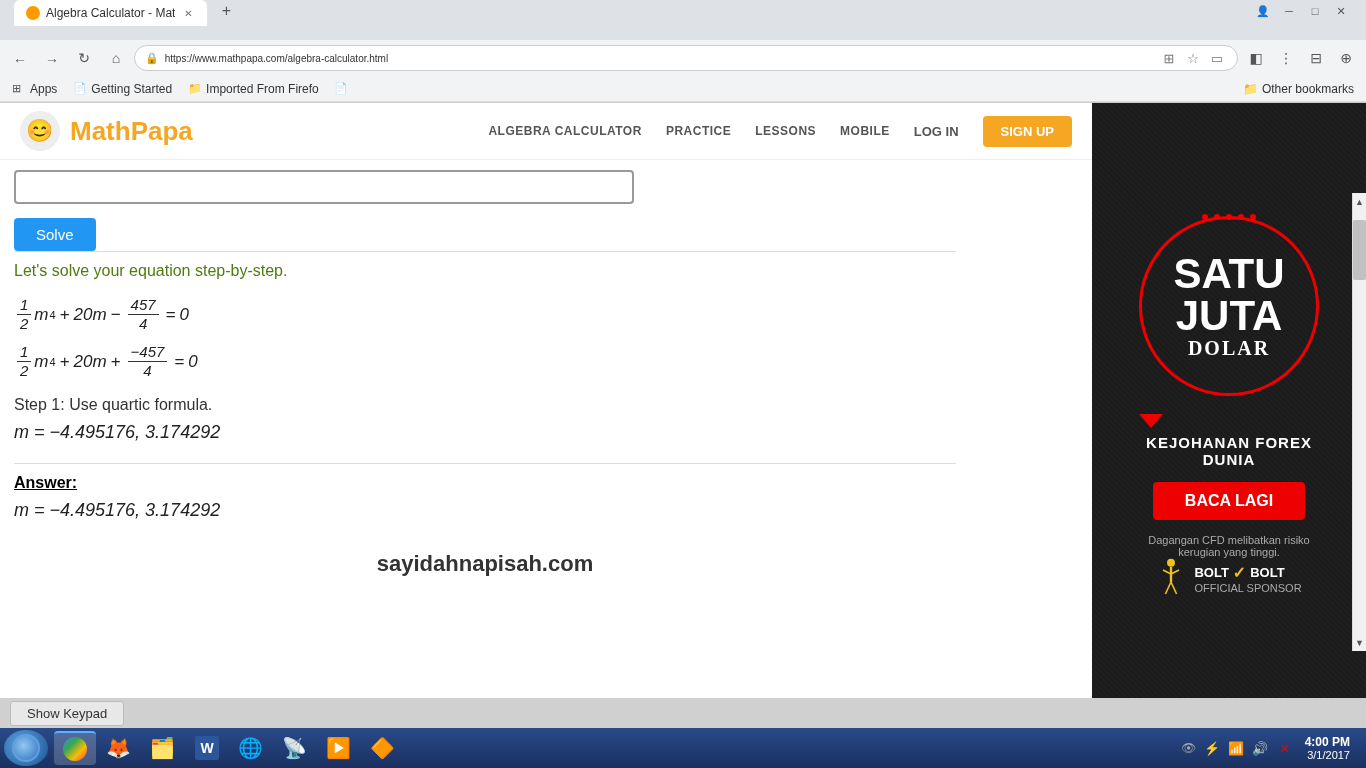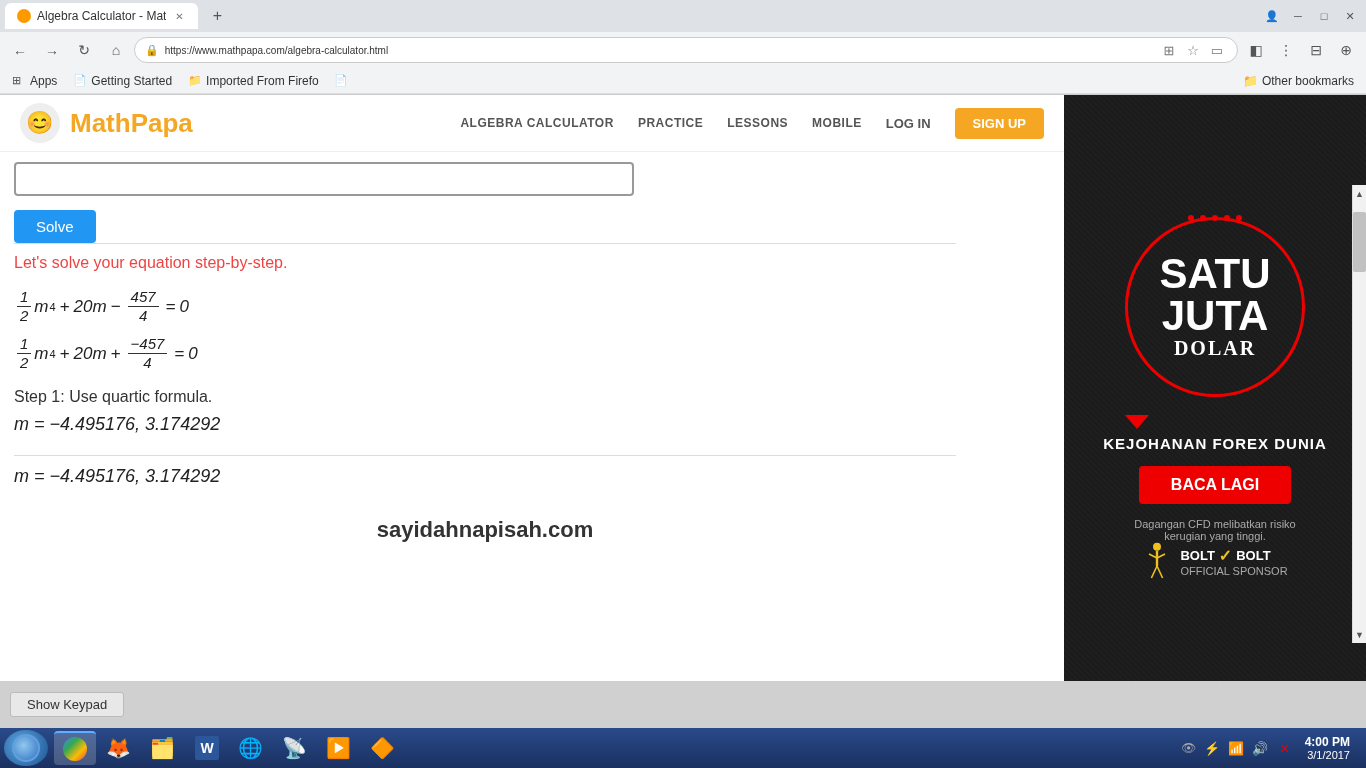--- a/index.html
+++ b/index.html
@@ -5,24 +5,24 @@
     * { margin: 0; padding: 0; box-sizing: border-box; }
     body { font-family: Arial, sans-serif; background: #fff; width: 1366px; height: 768px; overflow: hidden; position: relative; }
 
     
     .browser-chrome {
       background: #f1f3f4;
       border-bottom: 1px solid #ccc;
     }
     .title-bar {
       background: #dee1e6;
-      height: 32px;
-      display: flex;
-      align-items: center;
-      padding: 0 5px;
+      height: 40px;
+      display: flex;
+      align-items: flex-start;
+      padding: 0 14px;
       gap: 8px;
     }
     .tab {
       background: #fff;
       border-radius: 6px 6px 0 0;
       padding: 4px 12px;
       font-size: 12px;
       color: #333;
       display: flex;
       align-items: center;
@@ -290,21 +290,21 @@
     }
 
     .results-area {
       padding: 10px 0;
       border-top: 1px solid #ddd;
       font-size: 15px;
     }
 
     .step-text {
       font-size: 16px;
-      color: #ef4444;
+      color: #4d7c0f;
       margin-bottom: 16px;
     }
 
     .math-line {
       display: flex;
       align-items: center;
       margin: 10px 0;
       font-size: 17px;
       color: #222;
       font-style: italic;
@@ -367,21 +367,21 @@
     .watermark {
       font-size: 22px;
       font-weight: bold;
       color: #333;
       text-align: center;
       margin-top: 20px;
     }
 
     
     .right-sidebar {
-      width: 302px;
+      width: 274px;
       background: #737373;
       position: relative;
       overflow: hidden;
     }
     .ad-content {
       width: 100%;
       height: 100%;
       background: #1a1a1a;
       display: flex;
       flex-direction: column;
@@ -524,21 +524,21 @@
       position: absolute;
       top: 10px;
     }
 
     
     .bottom-bar {
       position: absolute;
       bottom: 40px;
       left: 0;
       right: 0;
-      height: 47px;
+      height: 30px;
       background: #d0d0d0;
       display: flex;
       align-items: center;
       padding: 0 10px;
       z-index: 10;
     }
     .show-keypad-btn {
       background: #e8e8e8;
       border: 1px solid #bbb;
       border-radius: 3px;
@@ -786,20 +786,21 @@
           </span>
           <span class="math-sym">=</span>
           <span>0</span>
         </div>
 
         <p class="step-label">Step 1: Use quartic formula.</p>
 
         <div class="solution-line">m = −4.495176, 3.174292</div>
 
         <div class="answer-section">
+          <div class="answer-label">Answer:</div>
           <div class="answer-value">m = −4.495176, 3.174292</div>
         </div>
 
         <div class="watermark" style="margin-top:30px;">sayidahnapisah.com</div>
       </div>
     </div>
   </div>
 
   <div class="right-sidebar">
     <div class="ad-content">

